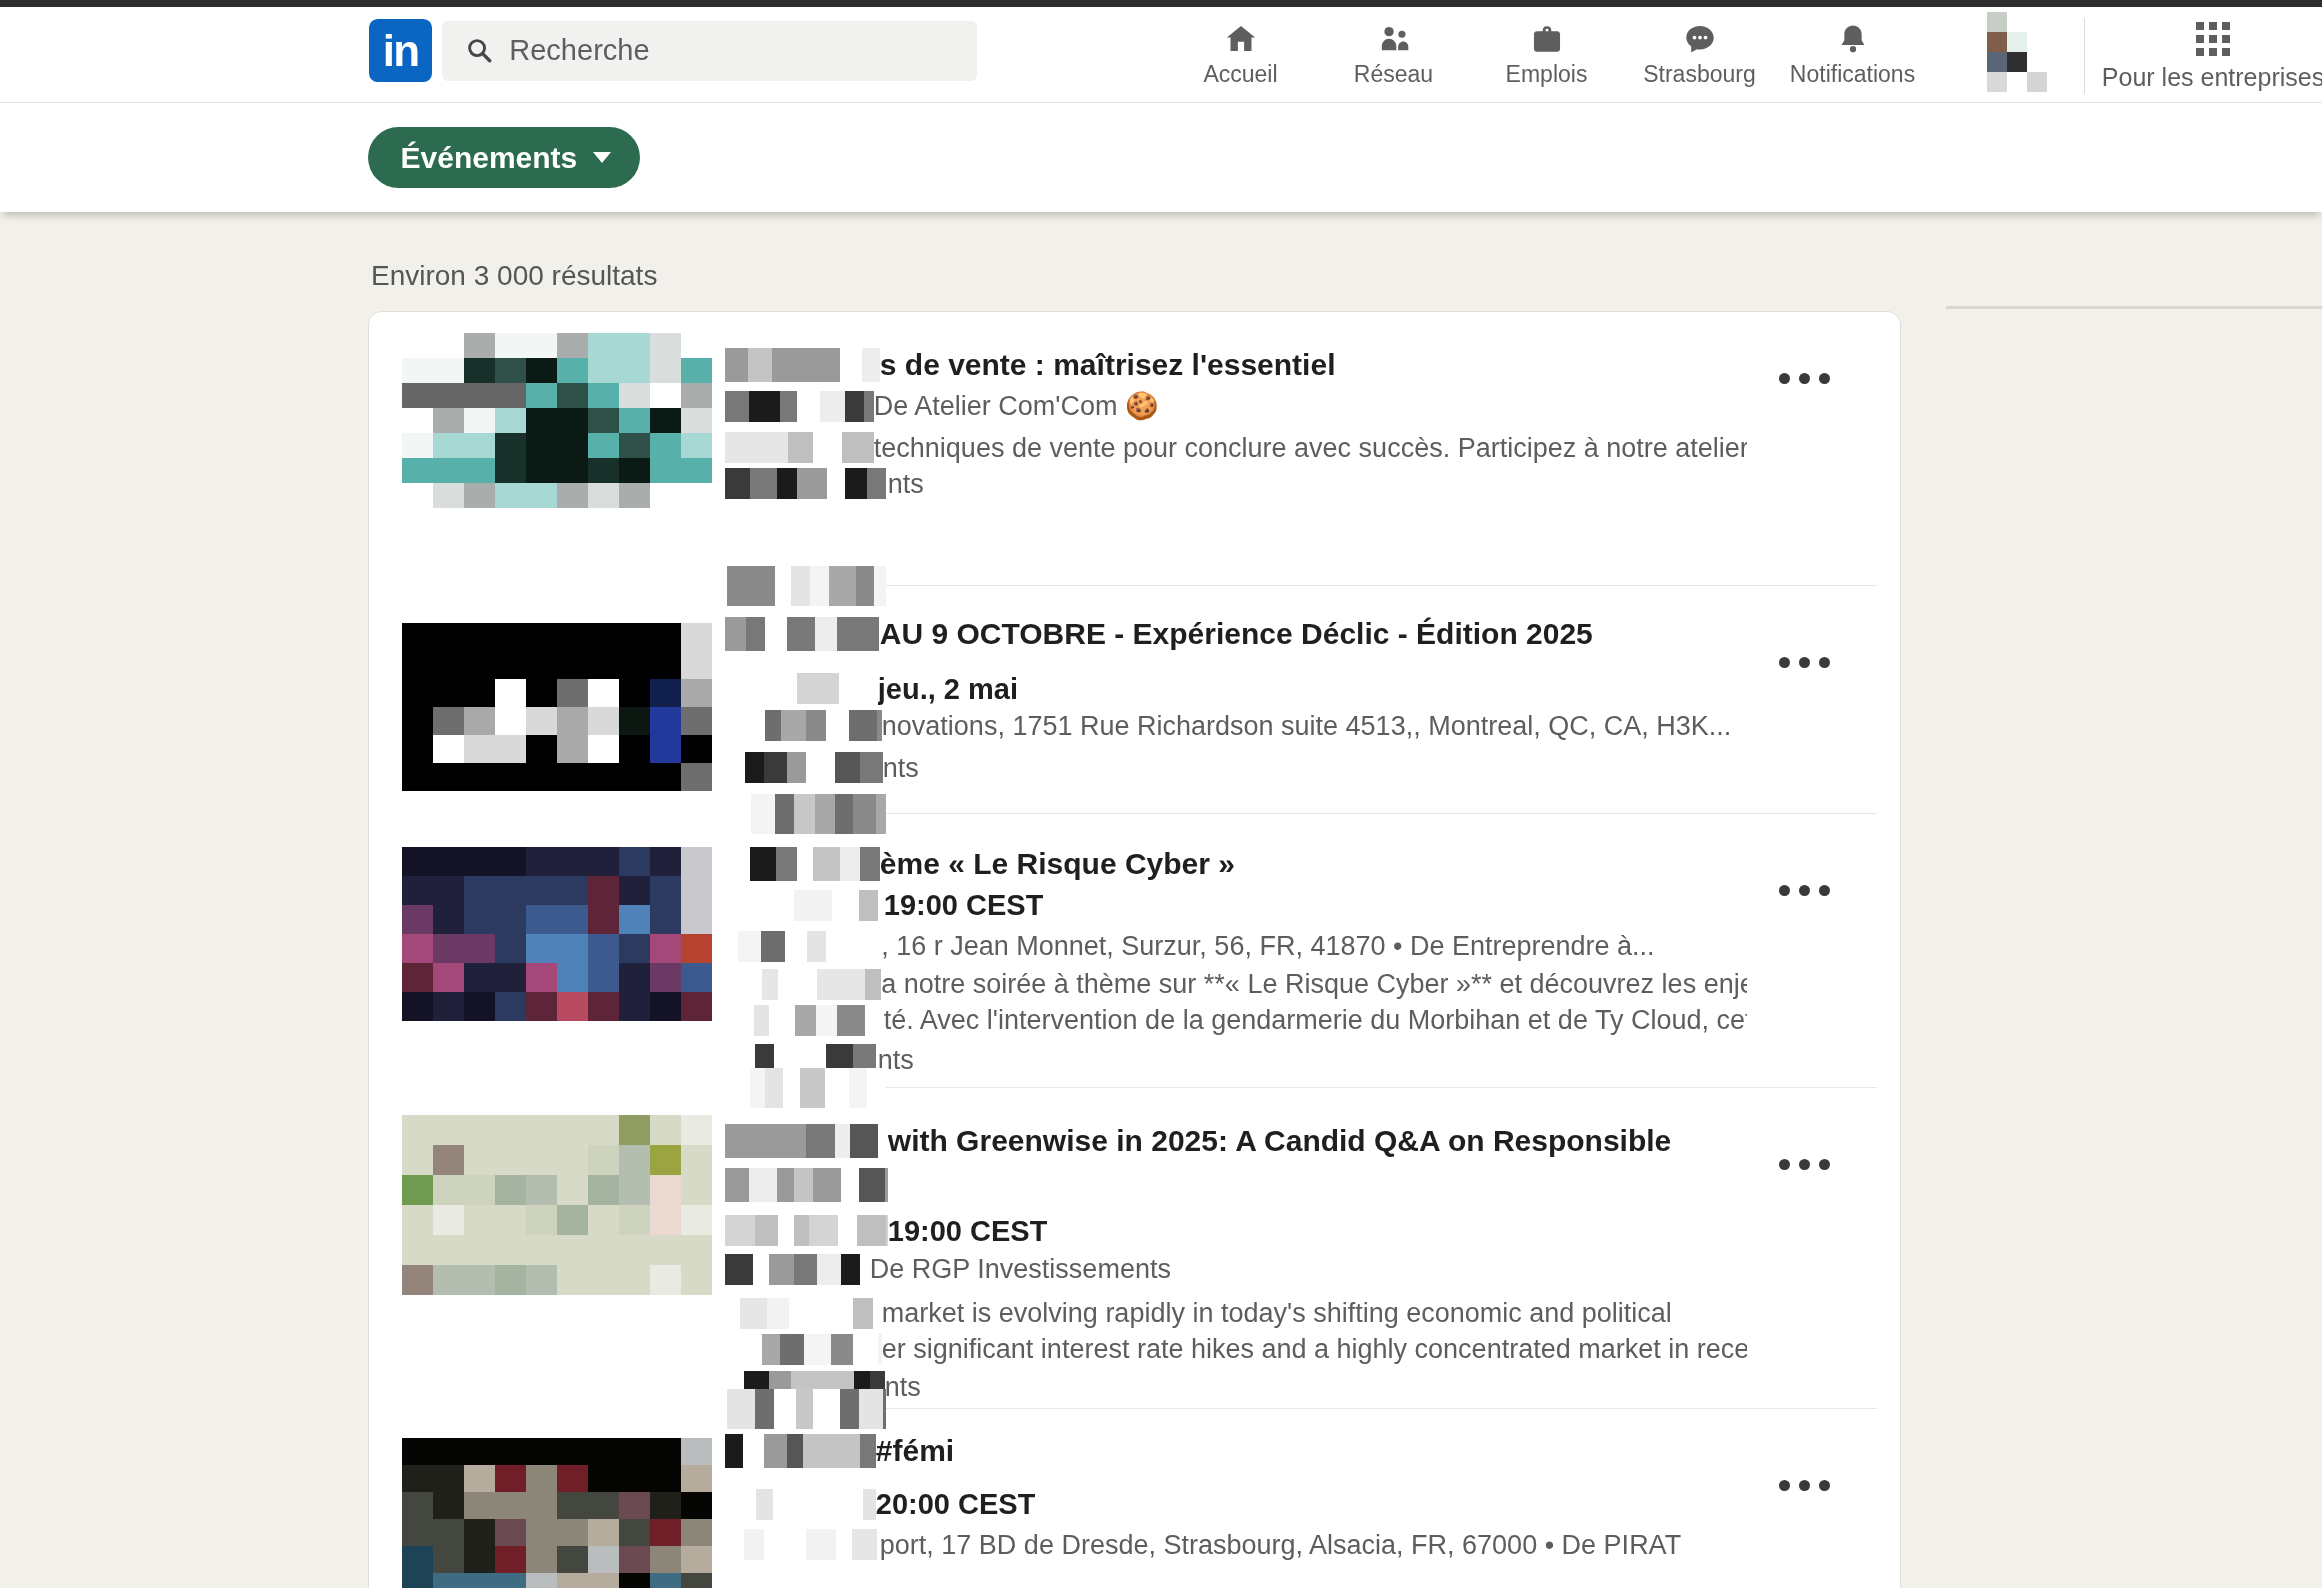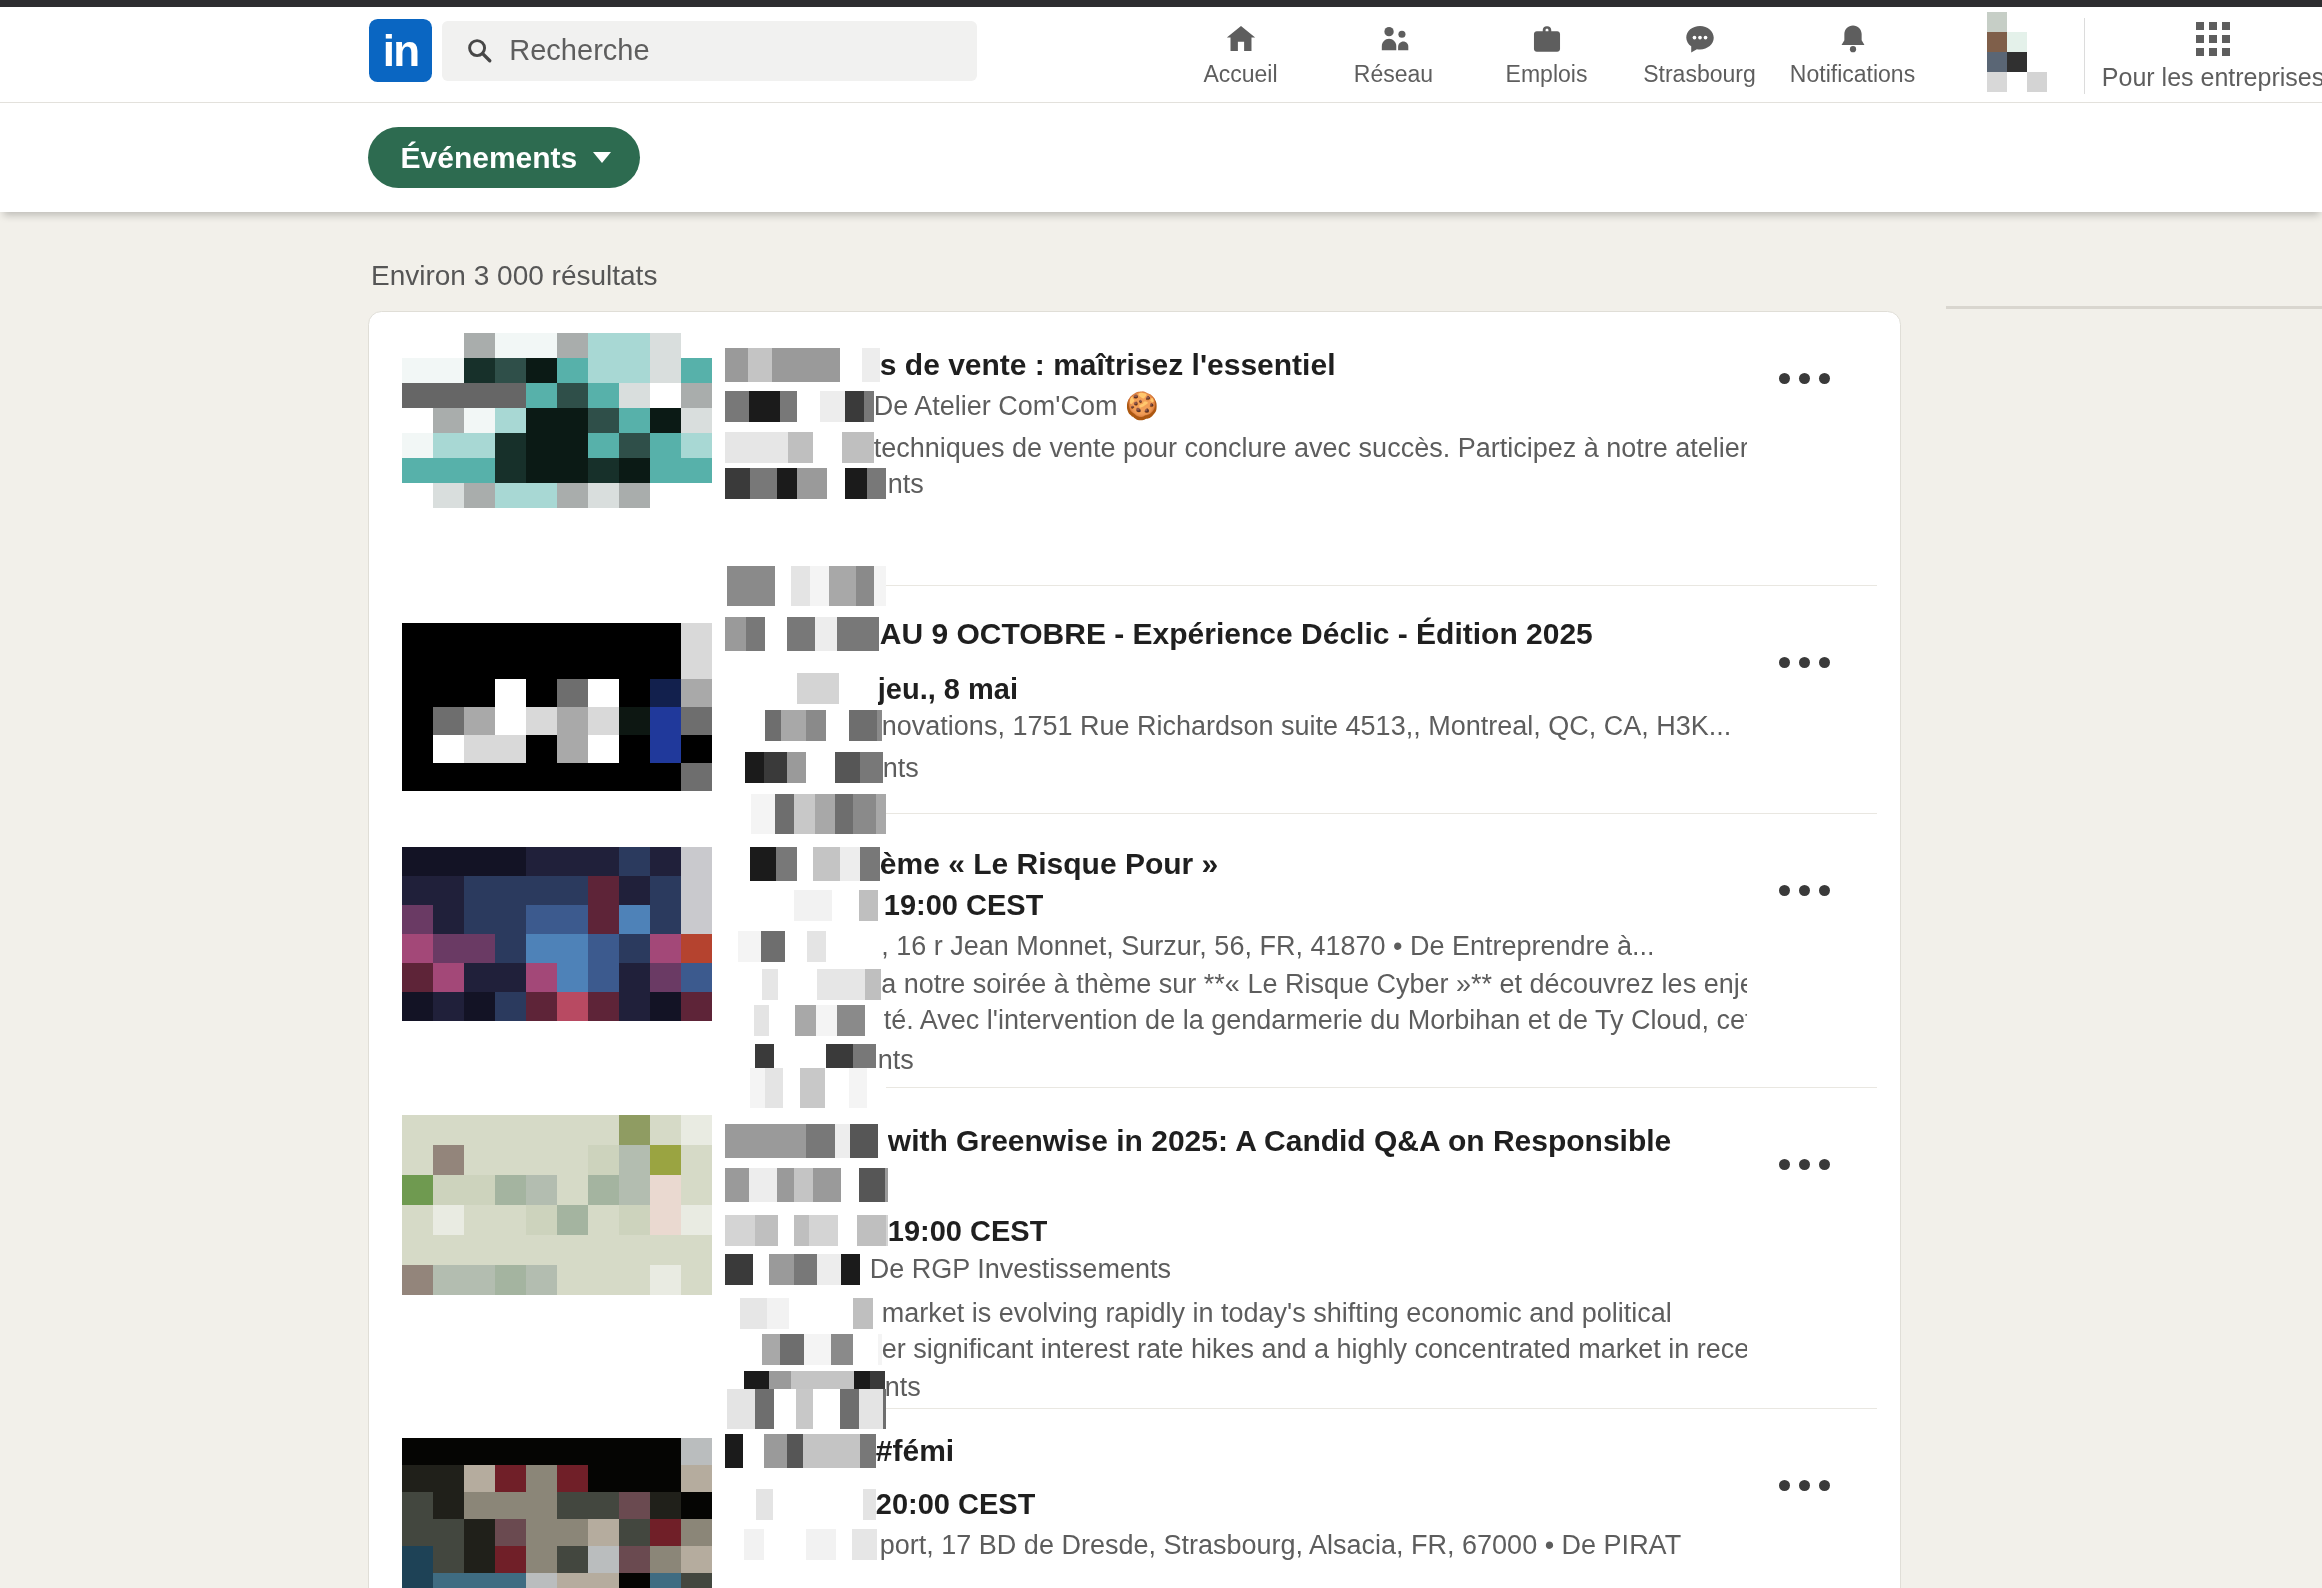--- a/index.html
+++ b/index.html
@@ -431,21 +431,21 @@
           </span>
         <span class="txt">AU 9 OCTOBRE - Expérience Déclic - Édition 2025</span>
       </div>
       <div class="line l-time m-date">
         <span class="redact" style="width: 81px; margin-left: 72px;">
             <span class="c" style="width: 24px; background: rgb(212, 212, 212);"></span>
             <span class="c" style="width: 18px; background: rgb(212, 212, 212);"></span>
             <span class="c" style="width: 20px; background: rgb(255, 255, 255);"></span>
             <span class="c" style="width: 22px; background: rgb(255, 255, 255);"></span>
           </span>
-        <span class="txt">jeu., 8 mai</span>
+        <span class="txt">jeu., 2 mai</span>
       </div>
       <div class="line l-meta">
         <span class="redact" style="width: 117px; margin-left: 40px;">
             <span class="c" style="width: 16.3px; background: rgb(110, 110, 110);"></span>
             <span class="c" style="width: 25px; background: rgb(168, 168, 168);"></span>
             <span class="c" style="width: 20px; background: rgb(138, 138, 138);"></span>
             <span class="c" style="width: 23px; background: rgb(255, 255, 255);"></span>
             <span class="c" style="width: 28px; background: rgb(110, 110, 110);"></span>
             <span class="c" style="width: 26px; background: rgb(138, 138, 138);"></span>
           </span>
@@ -551,21 +551,21 @@
       <div class="line l-title m-title">
         <span class="redact" style="width: 155px;">
             <span class="c" style="width: 25px; background: rgb(255, 255, 255);"></span>
             <span class="c" style="width: 26px; background: rgb(27, 27, 27);"></span>
             <span class="c" style="width: 21px; background: rgb(120, 120, 120);"></span>
             <span class="c" style="width: 16.3px; background: rgb(255, 255, 255);"></span>
             <span class="c" style="width: 27px; background: rgb(196, 196, 196);"></span>
             <span class="c" style="width: 20px; background: rgb(237, 237, 237);"></span>
             <span class="c" style="width: 24px; background: rgb(120, 120, 120);"></span>
           </span>
-        <span class="txt">ème « Le Risque Pour »</span>
+        <span class="txt">ème « Le Risque Cyber »</span>
       </div>
       <div class="line l-time m-time">
         <span class="redact" style="width: 130px; margin-left: 29px;">
             <span class="c" style="width: 21px; background: rgb(255, 255, 255);"></span>
             <span class="c" style="width: 19px; background: rgb(255, 255, 255);"></span>
             <span class="c" style="width: 23px; background: rgb(242, 242, 242);"></span>
             <span class="c" style="width: 15.3px; background: rgb(242, 242, 242);"></span>
             <span class="c" style="width: 27px; background: rgb(255, 255, 255);"></span>
             <span class="c" style="width: 19px; background: rgb(191, 191, 191);"></span>
             <span class="c" style="width: 18px; background: rgb(255, 255, 255);"></span>

